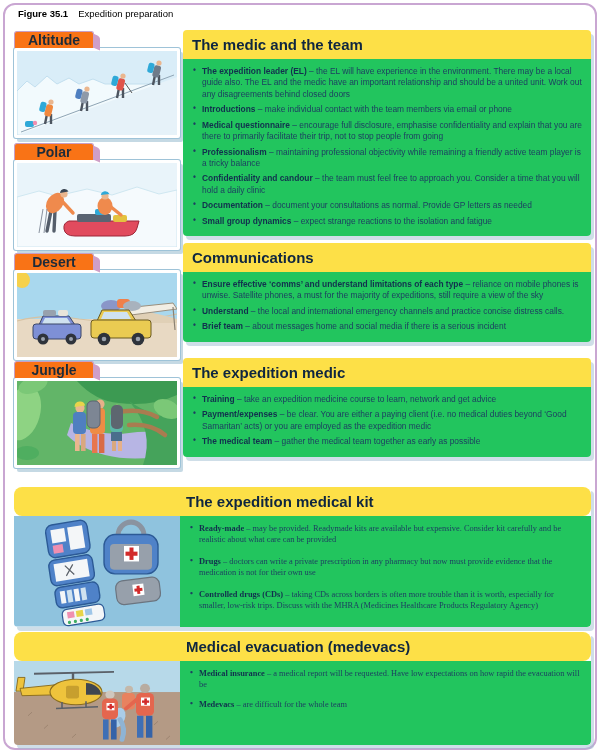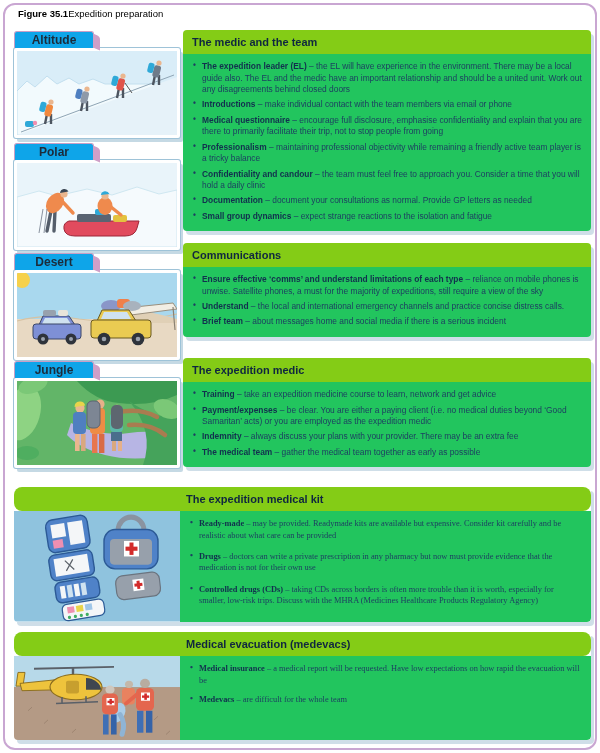--- a/index.html
+++ b/index.html
@@ -6,48 +6,48 @@
   html,body { background:#fff; }
   .page {
     position: relative; width: 600px; height: 753px; background: #fff;
     font-family: "Liberation Sans", sans-serif; overflow: hidden;
   }
   .frame {
     position: absolute; inset: 3px; border: 2px solid #c9a6d2;
     border-radius: 12px; pointer-events: none;
   }
   .fig-title { position: absolute; top: 8px; left: 18px; font-size: 9.5px; color: #000; }
-  .fig-title b { }
+  .fig-title b { margin-right: 10px; }
 
   
   .env { position: absolute; left: 14px; width: 166px; }
   .env-tab {
-    position: relative; width: 80px; height: 17px; background: #0ea5e9;
+    position: relative; width: 80px; height: 17px; background: #f97316;
     border: 1px solid #c79fc6; border-bottom: none; border-radius: 3px 3px 0 0;
-    font-weight: bold; font-size: 12px; color: #1c2b3a;
+    font-weight: bold; font-size: 14px; color: #1c2b3a;
     display: flex; align-items: center; justify-content: center;
     z-index: 2;
   }
   .env-tab::after {
     content: ""; position: absolute; right: -7px; top: 3px; width: 7px; height: 14px;
     background: #cf9fc8; transform: skewY(22deg); border-radius: 0 3px 0 0;
   }
   .env-img {
     position: relative; width: 166px; height: 90px; background: #fff;
     border: 3px solid #fff; border-radius: 2px;
     box-shadow: 0 0 0 1px #9ec3d8, 3px 4px 0 rgba(150,185,205,.55);
   }
   .env-img svg { display: block; width: 100%; height: 100%; }
   .env-altitude { top: 31px; } .env-polar { top: 143px; }
   .env-desert { top: 253px; } .env-jungle { top: 361px; }
 
   
   .infobox { position: absolute; border-radius: 4px; box-shadow: 3px 4px 0 rgba(160,190,210,.5); }
   .box-header {
-    background: #84cc16; color: #0f2640; font-weight: bold; font-size: 11px;
+    background: #fde047; color: #0f2640; font-weight: bold; font-size: 15px;
     padding: 6px 10px 5px 9px; border-radius: 4px 4px 0 0; line-height: 1.2;
   }
   .box-body {
     background: #22c55e; border-radius: 0 0 4px 4px; list-style: none;
     padding: 7px 9px 5px 9px; color: #1d3f61; font-size: 8.4px;
   }
   .box-body li { position: relative; padding-left: 10px; margin-bottom: 4px; line-height: 1.36; }
   .box-body li::before { content: "\2022"; position: absolute; left: 1px; top: -1px; font-weight: bold; }
   .box-body b { color: #12304e; }
 
@@ -247,21 +247,20 @@
       <li><b>Understand</b><span> – the local and international emergency channels and practice concise distress calls.</span></li>
       <li><b>Brief team</b><span> – about messages home and social media if there is a serious incident</span></li>
     </ul>
   </section>
 
   <section class="infobox" id="box-expmedic">
     <div class="box-header">The expedition medic</div>
     <ul class="box-body">
       <li><b>Training</b><span> – take an expedition medicine course to learn, network and get advice</span></li>
       <li><b>Payment/expenses</b><span> – be clear. You are either a paying client (i.e. no medical duties beyond ‘Good Samaritan’ acts) or you are employed as the expedition medic</span></li>
-      <li><b>Indemnity</b><span> – always discuss your plans with your provider. There may be an extra fee</span></li>
       <li><b>The medical team</b><span> – gather the medical team together as early as possible</span></li>
     </ul>
   </section>
 
   <section class="infobox wide" id="box-kit">
     <div class="box-header">The expedition medical kit</div>
     <div class="box-flex">
       <div class="box-illustration">
         <svg viewBox="0 0 166 107" preserveAspectRatio="none">
           <rect width="166" height="107" fill="#8fc3de"></rect>

